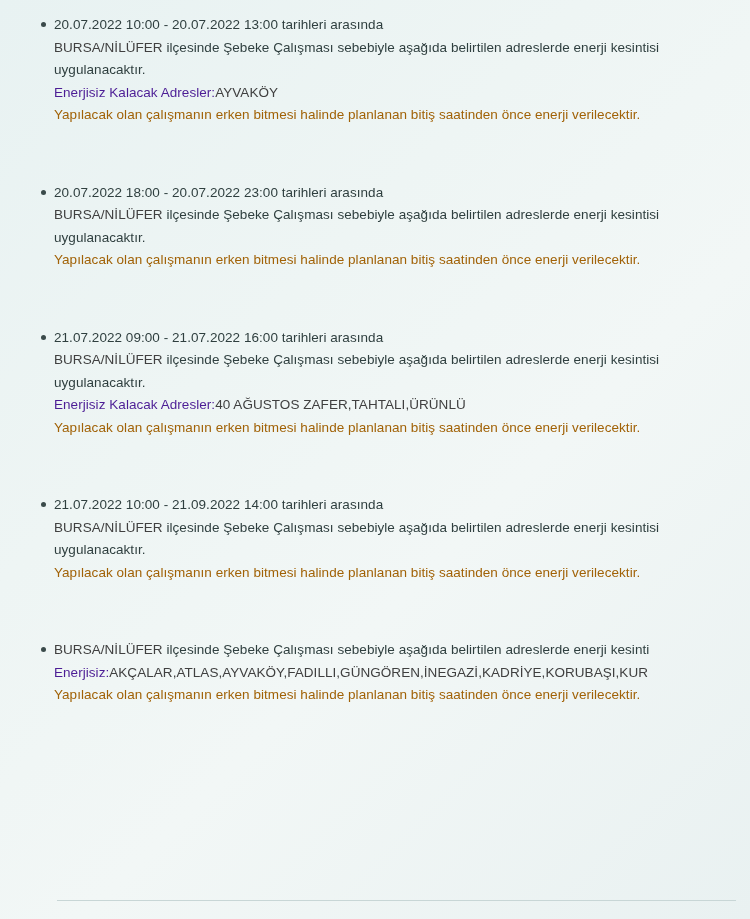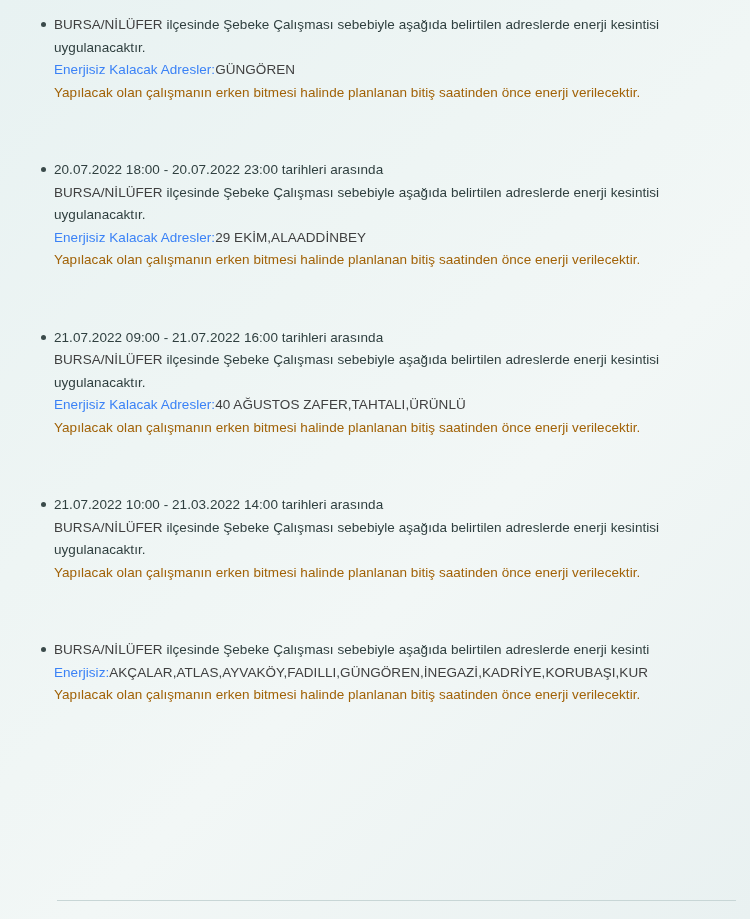--- a/index.html
+++ b/index.html
@@ -46,21 +46,21 @@
     color: #2f3f3f;
     letter-spacing: 0.05px;
   }
   .date-line {
     color: #2f3f3f;
   }
   .red {
     color: #404040;
   }
   .addr-label {
-    color: #3b82f6;
+    color: #4c1d95;
     margin-top: 16px;
   }
   .body-line {
     color: #a16207;
   }
   .nowrap-clip {
     white-space: nowrap;
     overflow: hidden;
     text-overflow: clip;
     display: block;
@@ -76,44 +76,44 @@
   }
 </style>
 </head>
 <body>
 
 <div class="page">
   <ul class="outage-list">
 
     <li class="outage-item">
       <span class="bullet"></span>
+      <div class="line date-line">20.07.2022 10:00 - 20.07.2022 13:00 tarihleri arasında</div>
       <div class="line"><span class="red">BURSA/NİLÜFER</span><span> ilçesinde Şebeke Çalışması sebebiyle aşağıda belirtilen adreslerde enerji kesintisi uygulanacaktır.</span></div>
-      <div class="line"><span class="addr-label">Enerjisiz Kalacak Adresler:</span><span class="red">GÜNGÖREN</span></div>
+      <div class="line"><span class="addr-label">Enerjisiz Kalacak Adresler:</span><span class="red">AYVAKÖY</span></div>
       <div class="line body-line">Yapılacak olan çalışmanın erken bitmesi halinde planlanan bitiş saatinden önce enerji verilecektir.</div>
     </li>
 
     <li class="outage-item">
       <span class="bullet"></span>
       <div class="line date-line">20.07.2022 18:00 - 20.07.2022 23:00 tarihleri arasında</div>
       <div class="line"><span class="red">BURSA/NİLÜFER</span><span> ilçesinde Şebeke Çalışması sebebiyle aşağıda belirtilen adreslerde enerji kesintisi uygulanacaktır.</span></div>
-      <div class="line"><span class="addr-label">Enerjisiz Kalacak Adresler:</span><span class="red">29 EKİM,ALAADDİNBEY</span></div>
       <div class="line body-line">Yapılacak olan çalışmanın erken bitmesi halinde planlanan bitiş saatinden önce enerji verilecektir.</div>
     </li>
 
     <li class="outage-item">
       <span class="bullet"></span>
       <div class="line date-line">21.07.2022 09:00 - 21.07.2022 16:00 tarihleri arasında</div>
       <div class="line"><span class="red">BURSA/NİLÜFER</span><span> ilçesinde Şebeke Çalışması sebebiyle aşağıda belirtilen adreslerde enerji kesintisi uygulanacaktır.</span></div>
       <div class="line"><span class="addr-label">Enerjisiz Kalacak Adresler:</span><span class="red">40 AĞUSTOS ZAFER,TAHTALI,ÜRÜNLÜ</span></div>
       <div class="line body-line">Yapılacak olan çalışmanın erken bitmesi halinde planlanan bitiş saatinden önce enerji verilecektir.</div>
     </li>
 
     <li class="outage-item">
       <span class="bullet"></span>
-      <div class="line date-line">21.07.2022 10:00 - 21.03.2022 14:00 tarihleri arasında</div>
+      <div class="line date-line">21.07.2022 10:00 - 21.09.2022 14:00 tarihleri arasında</div>
       <div class="line"><span class="red">BURSA/NİLÜFER</span><span> ilçesinde Şebeke Çalışması sebebiyle aşağıda belirtilen adreslerde enerji kesintisi uygulanacaktır.</span></div>
       <div class="line body-line">Yapılacak olan çalışmanın erken bitmesi halinde planlanan bitiş saatinden önce enerji verilecektir.</div>
     </li>
 
     <li class="outage-item">
       <span class="bullet"></span>
       <div class="line nowrap-clip"><span class="red">BURSA/NİLÜFER</span><span> ilçesinde Şebeke Çalışması sebebiyle aşağıda belirtilen adreslerde enerji kesinti</span></div>
       <div class="line nowrap-clip"><span class="addr-label">Enerjisiz:</span><span class="red">AKÇALAR,ATLAS,AYVAKÖY,FADILLI,GÜNGÖREN,İNEGAZİ,KADRİYE,KORUBAŞI,KUR</span></div>
       <div class="line body-line nowrap-clip">Yapılacak olan çalışmanın erken bitmesi halinde planlanan bitiş saatinden önce enerji verilecektir.</div>
     </li>

